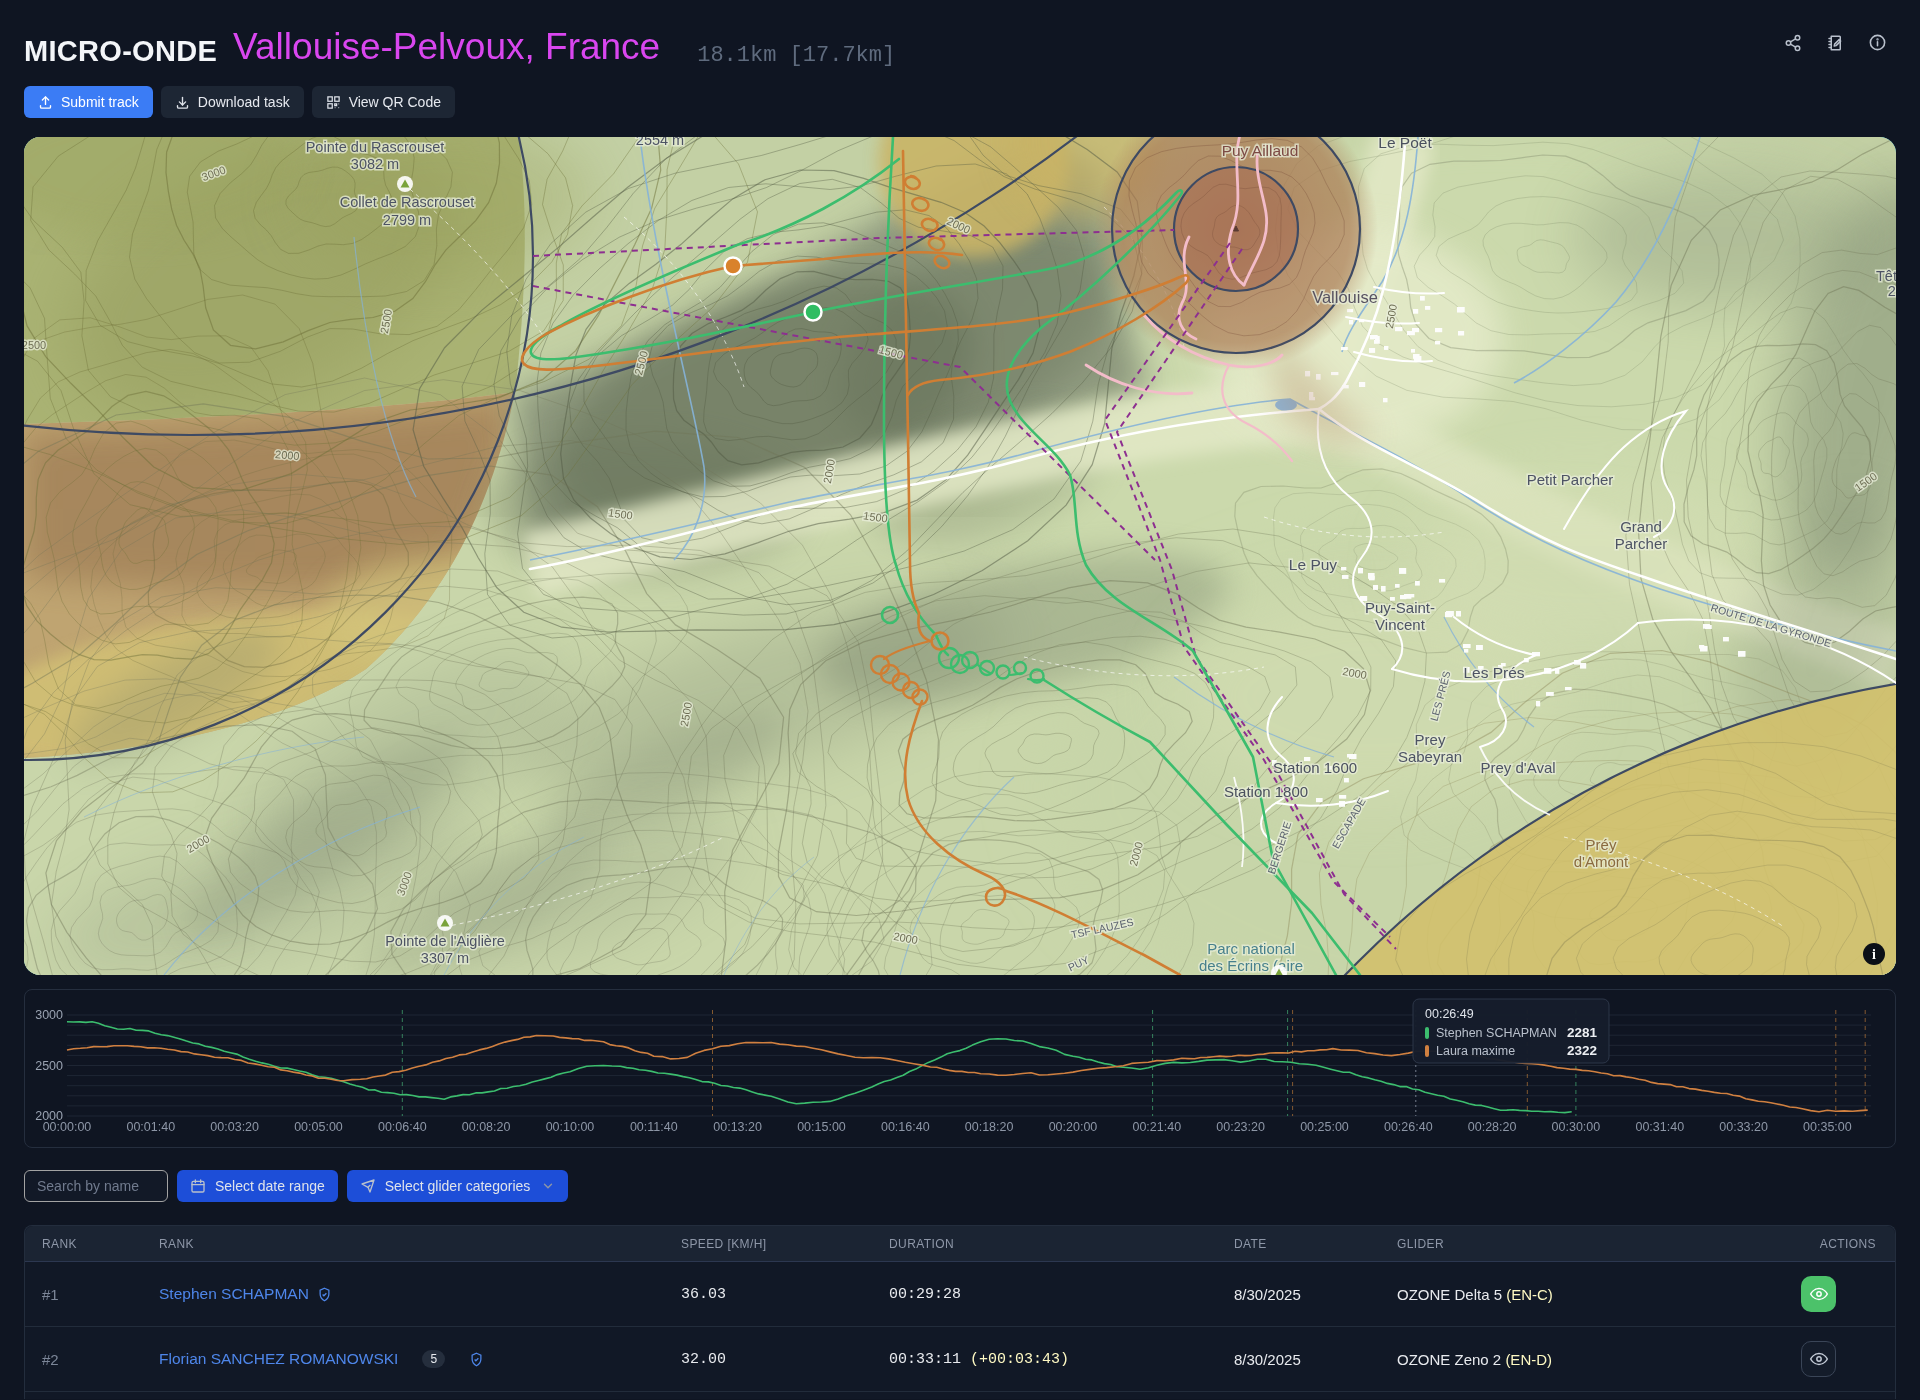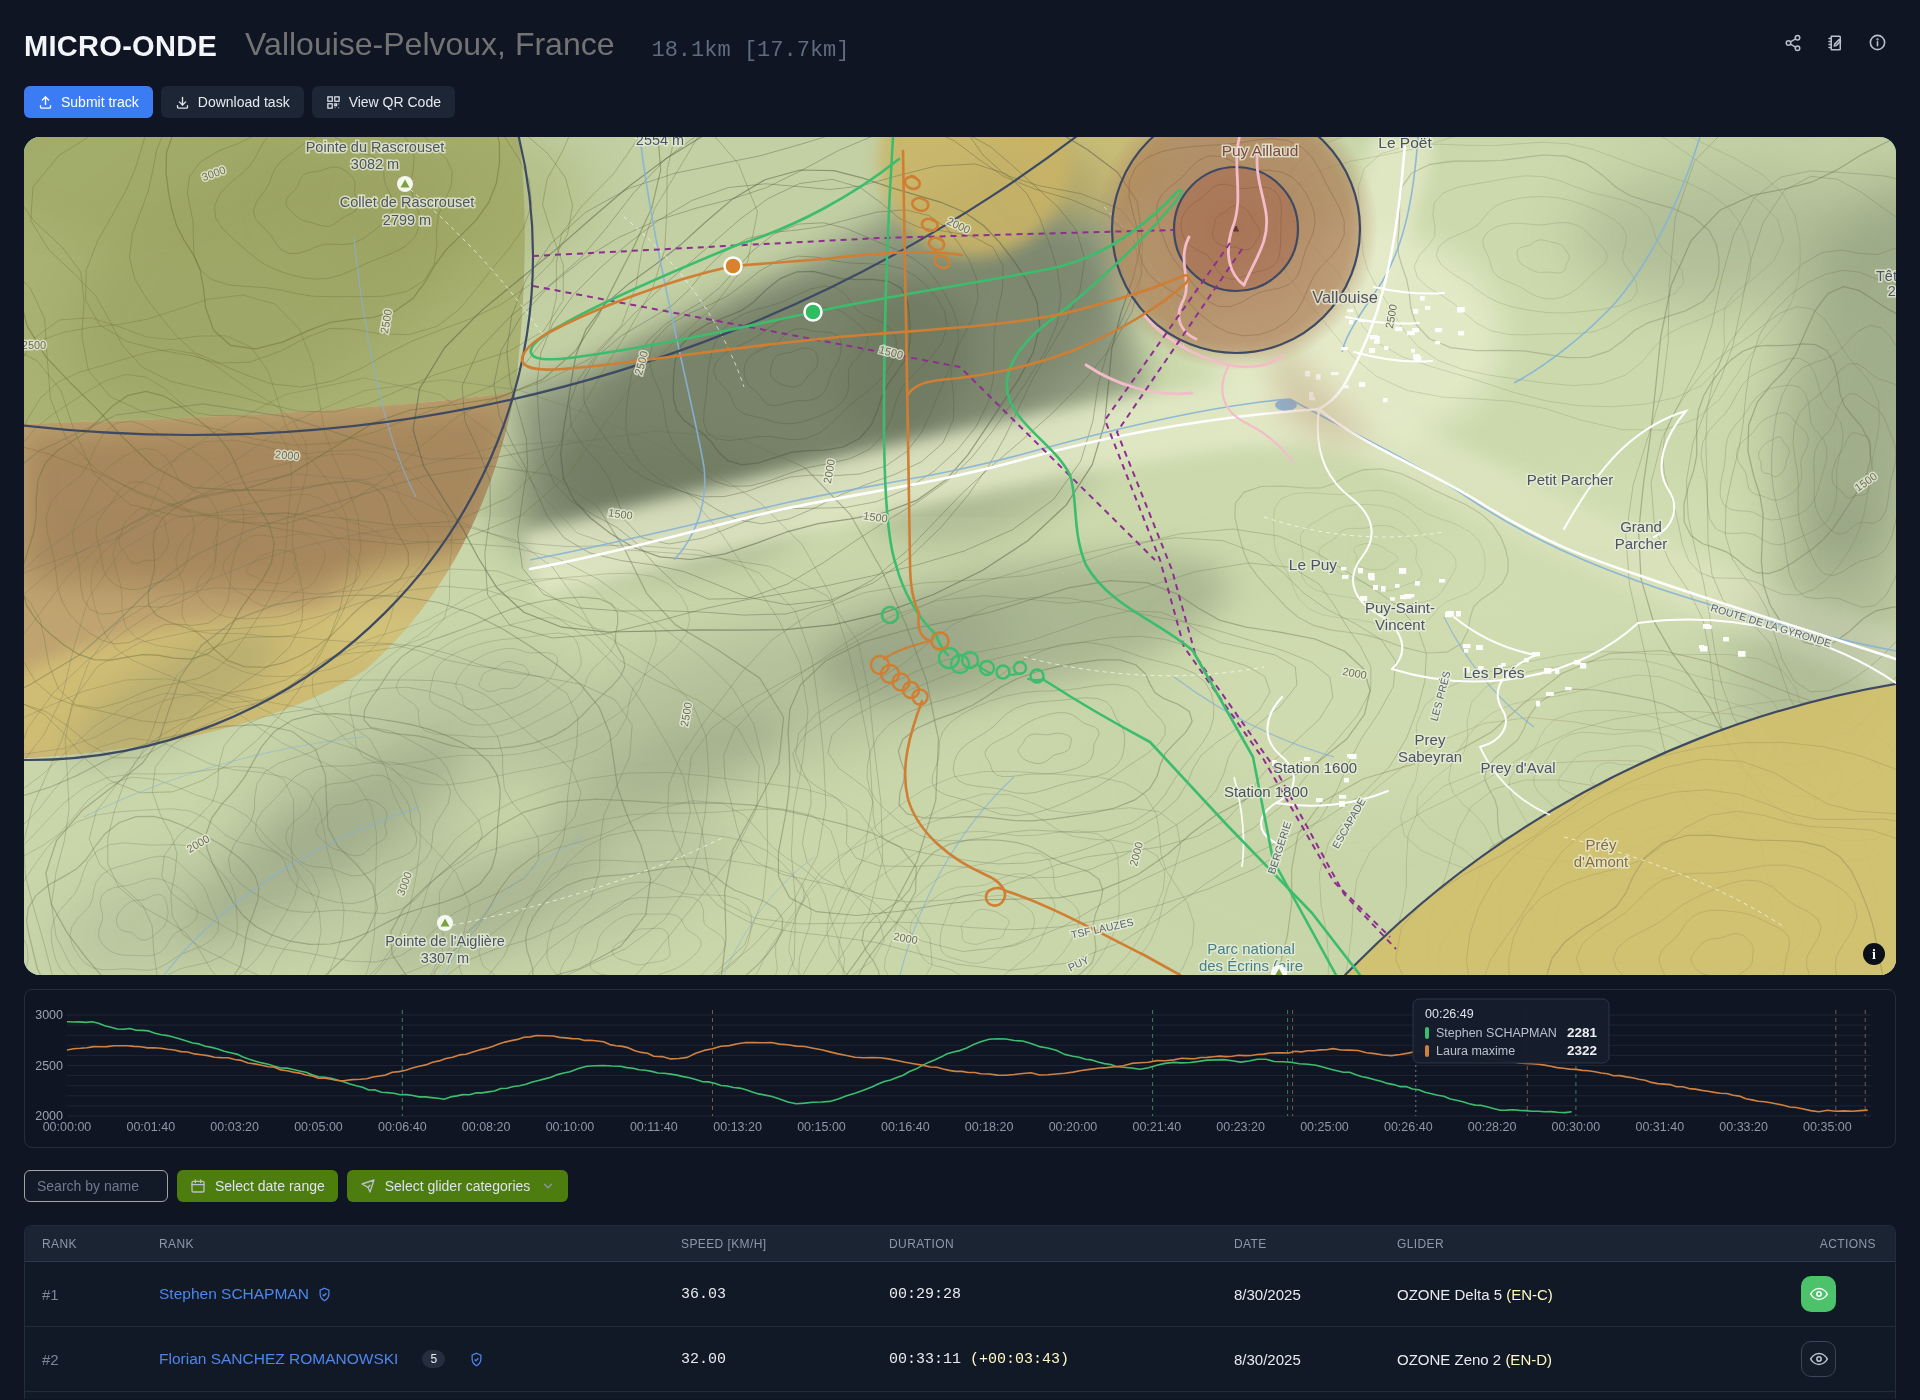--- a/index.html
+++ b/index.html
@@ -1,29 +1,29 @@
 <!DOCTYPE html>
 <html><head><meta charset="utf-8"><title>MICRO-ONDE</title>
 <style>
 *{margin:0;padding:0;box-sizing:border-box}
 body{width:1920px;height:1400px;background:#0f1522;font-family:"Liberation Sans",sans-serif;overflow:hidden;position:relative}
 .mono{font-family:"Liberation Mono",monospace}
 .hdr{position:absolute;left:24px;top:26px;display:flex;align-items:flex-end}
 .logo{font-size:29px;font-weight:700;color:#f3f5f8;letter-spacing:0.3px}
-.site{font-size:32px;color:#737373;margin-left:28px;font-weight:400}
+.site{font-size:37px;color:#d946ef;margin-left:16px;font-weight:400}
 .dist{font-size:22px;color:#5f6b7e;margin-left:37px;font-family:"Liberation Mono",monospace}
 .topics{position:absolute;top:33px;right:33px;display:flex;gap:24px;align-items:center}
 .btnrow{position:absolute;left:24px;top:86px;display:flex;gap:8px}
 .btn{height:32px;border-radius:6px;display:inline-flex;align-items:center;gap:8px;padding:0 14px;font-size:14px;color:#e6e9ef;background:#1d2634}
 .btn.blue{background:#3b7cf5;color:#fff}
 .map{position:absolute;left:24px;top:137px;width:1872px;height:838px;border-radius:16px;overflow:hidden;background:#0ea5e9}
 .chart{position:absolute;left:24px;top:989px;width:1872px;height:159px;border:1px solid #252e3e;border-radius:8px}
 .filters{position:absolute;left:24px;top:1170px;display:flex;gap:9px}
 .inp{width:144px;height:32px;border:1px solid #a3a3a3;border-radius:6px;background:#121927;color:#717b8e;font-size:14px;display:flex;align-items:center;padding:0 12px}
-.fbtn{height:32px;border-radius:6px;background:#4d7c0f;display:inline-flex;align-items:center;gap:9px;padding:0 13px;font-size:14px;color:#dfe3ea}
+.fbtn{height:32px;border-radius:6px;background:#1d4ed8;display:inline-flex;align-items:center;gap:9px;padding:0 13px;font-size:14px;color:#dfe3ea}
 .tbl{position:absolute;left:24px;top:1225px;width:1872px;border:1px solid #232d3d;border-bottom:none;border-radius:8px 8px 0 0;background:#111826}
 .thead{height:36px;background:#1b2433;border-radius:8px 8px 0 0;position:relative;border-bottom:1px solid #2c3750}
 .th{position:absolute;top:11px;font-size:12px;color:#8e97a8;letter-spacing:0.4px}
 .row{height:65px;position:relative;border-bottom:1px solid #222c3b}
 .cell{position:absolute;top:50%;transform:translateY(-50%);font-size:15px;color:#e8eaee}
 .rank{color:#7c8698}
 a.name{color:#4e86ea;text-decoration:none;font-size:15.5px}
 .gray{color:#fef9c3}
 .pill{display:inline-block;background:#252e3d;color:#e8eaee;font-size:12px;border-radius:9px;padding:2px 8px;margin-left:9px}
 .eyebtn{position:absolute;right:59px;top:50%;transform:translateY(-50%);width:35px;height:36px;border-radius:10px;display:flex;align-items:center;justify-content:center}

